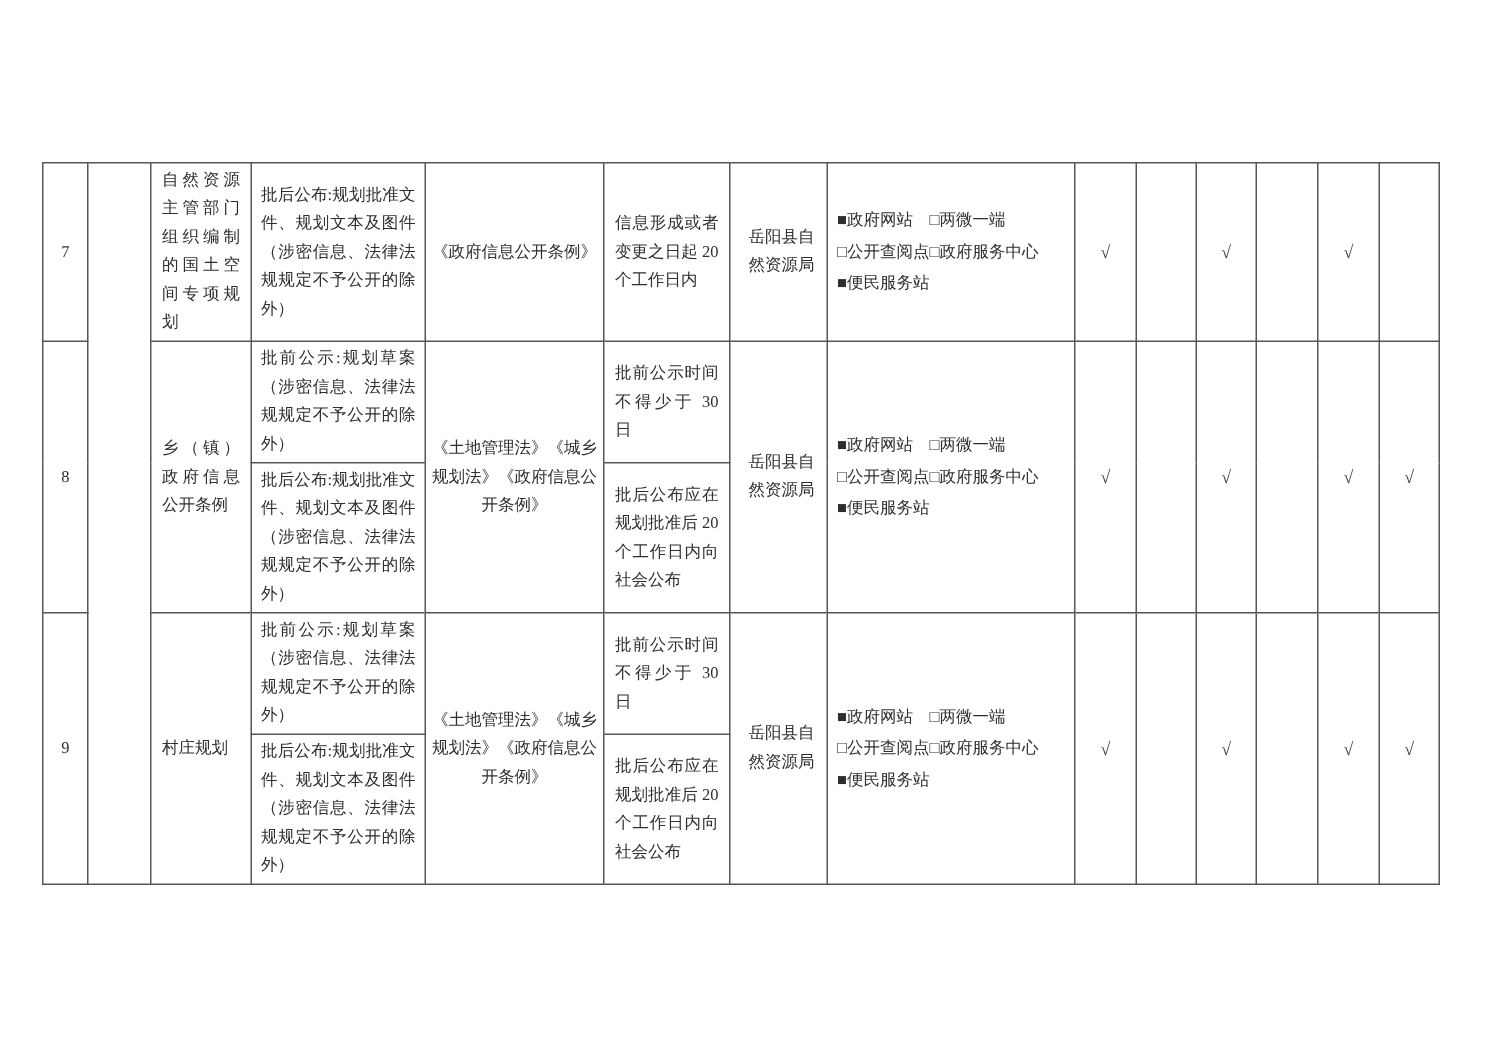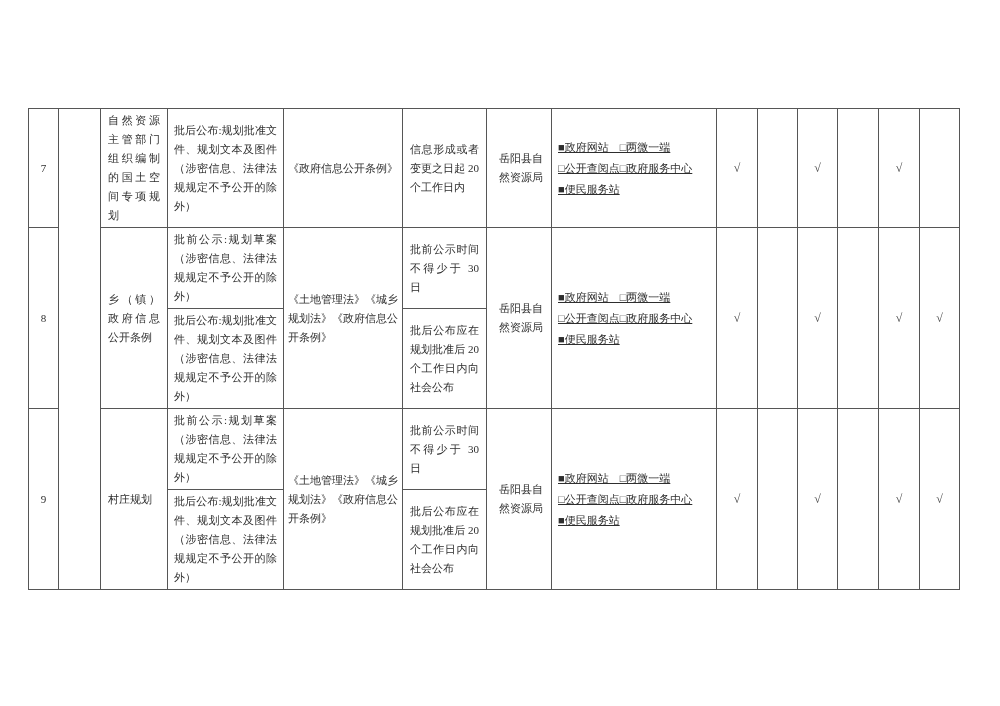--- a/index.html
+++ b/index.html
@@ -45,40 +45,39 @@
     text-justify: inter-ideograph;
     padding: 2px 7px;
   }
   td.content {
     text-align: justify;
     text-justify: inter-ideograph;
     padding: 2px 6px;
     font-family: Liberation Serif, serif;
   }
   td.basis {
-    text-align: left;
+    text-align: center;
     padding: 18px 4px;
   }
   td.time {
     text-align: justify;
     text-justify: inter-ideograph;
     padding: 2px 7px;
     margin-top: 12px;
   }
   td.resp {
     text-align: right;
     padding: 2px 8px;
   }
   td.channels {
     padding: 2px 6px;
   }
   td.channels div {
     line-height: 21px;
     white-space: nowrap;
-    text-decoration: underline;
   }
   td.check {
     text-align: center;
     color: #454545;
     font-size: 12px;
     padding: 2px 1px;
   }
   tr.h110 { height: 110px; }
   tr.h74  { height: 74px; }
   tr.h96  { height: 96px; }

